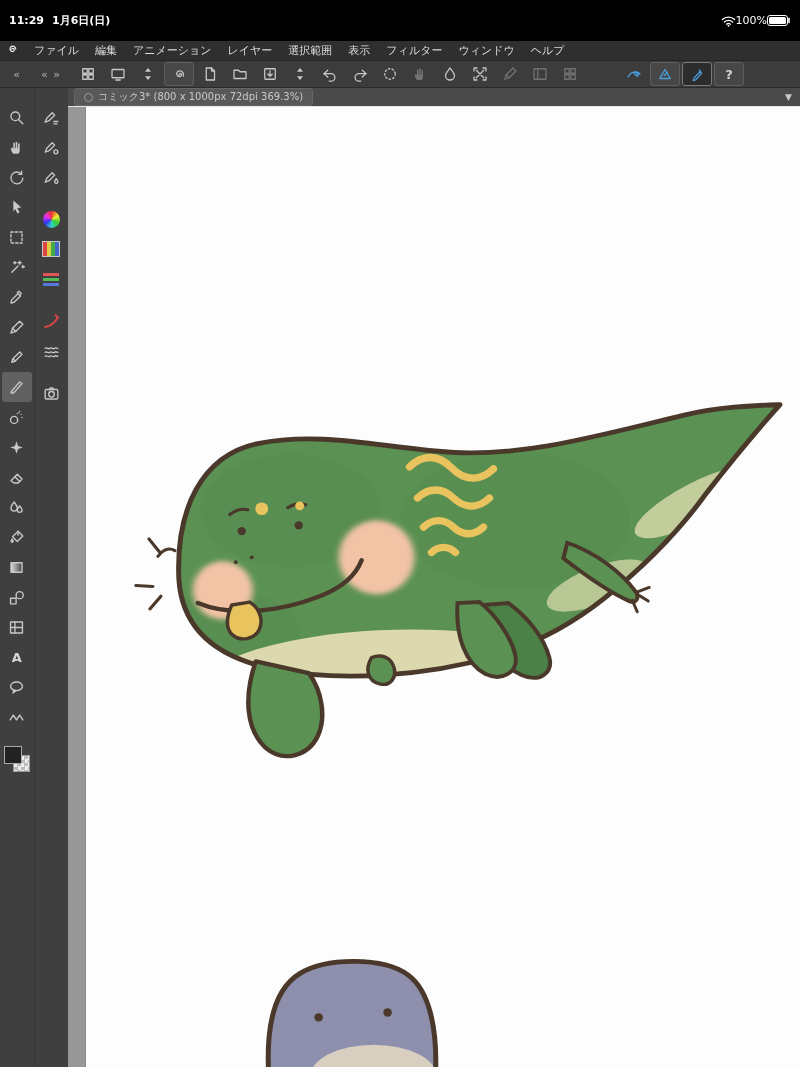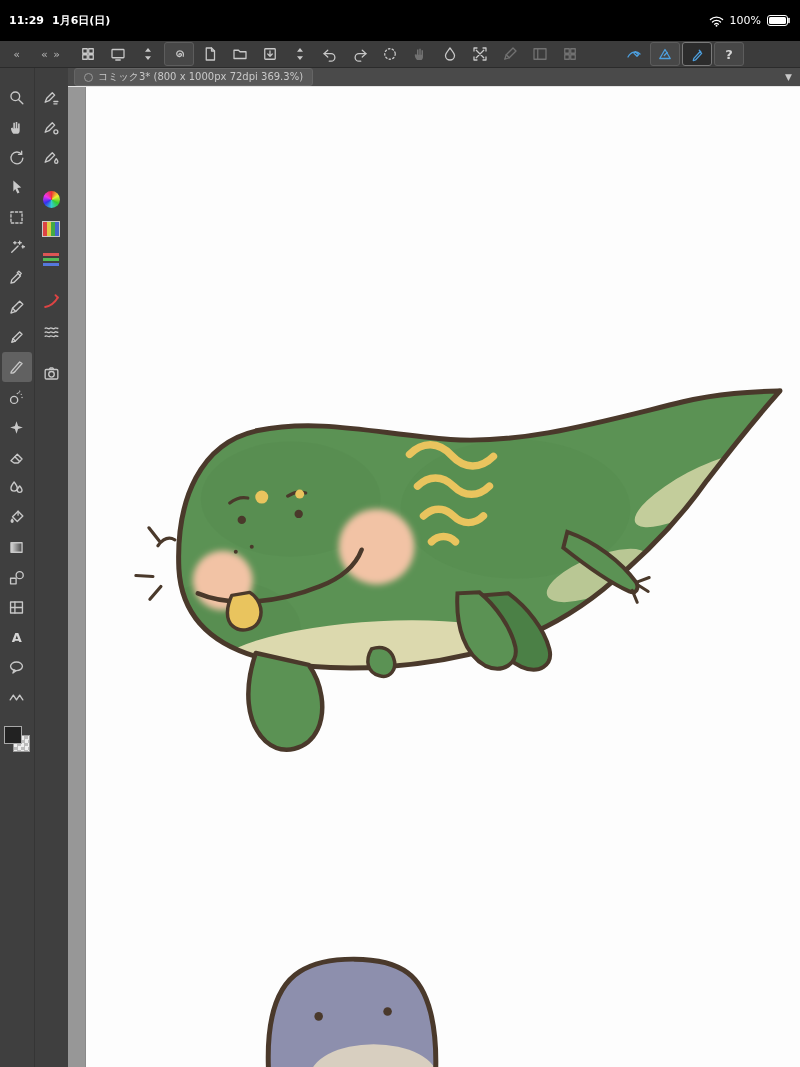--- a/index.html
+++ b/index.html
@@ -3,21 +3,21 @@
 <meta charset="utf-8">
 <style>
   html,body{margin:0;padding:0;background:#1a1a1a;}
   .screen{position:relative;width:800px;height:1067px;margin:0 auto;overflow:hidden;
     font-family:"DejaVu Sans","Liberation Sans",sans-serif;background:#979797;
     display:flex;flex-direction:column;}
   
   .status-bar{height:17px;background:#000;color:#fff;display:flex;align-items:center;
     justify-content:space-between;padding:12px 9px;font-size:11px;flex:none;}
   .status-left{display:flex;gap:8px;align-items:center;font-weight:bold;}
-  .status-right{display:flex;gap:6px;align-items:center;}
+  .status-right{display:flex;align-items:center;}
   
   .menu-bar{height:19px;background:#2f2f2f;color:#ddd;display:flex;align-items:center;
     font-size:11px;flex:none;border-bottom:1px solid #242424;}
   .logo{width:26px;display:flex;justify-content:center;align-items:center;}
   .menu-item{padding:0 8px;cursor:default;white-space:nowrap;}
   
   .toolbar{height:26px;background:#3c3c3c;display:flex;align-items:center;flex:none;
     border-bottom:1px solid #2b2b2b;}
   .collapse{width:34px;text-align:center;color:#b5b5b5;font-size:11px;flex:none;letter-spacing:1px;}
   .tb-buttons{display:flex;align-items:center;margin-left:6px;gap:2px;}
@@ -249,20 +249,38 @@
       </svg>
       <span>100%</span>
       <svg width="24" height="11" viewBox="0 0 24 11">
         <rect x="0.5" y="0.5" width="20" height="10" rx="2.5" fill="none" stroke="#fff"></rect>
         <rect x="2" y="2" width="17" height="7" rx="1.5" fill="#fff"></rect>
         <path d="M22 3.5v4" stroke="#fff" stroke-width="1.6" stroke-linecap="round"></path>
       </svg>
     </div>
   </div>
 
+  <div class="menu-bar">
+    <span class="logo">
+      <svg width="15" height="15" viewBox="0 0 24 24" style="fill:none;stroke:#eee;stroke-width:2;stroke-linecap:round;">
+        <path d="M15.5 9.5a4.5 4.5 0 1 0-7 3.7c2.2 1.4 5-.2 4.6-2.7-.3-2-3-2.4-3.9-.6"></path>
+      </svg>
+    </span>
+    <span id="menu-items" style="display:flex;">
+        <span class="menu-item">ファイル</span>
+        <span class="menu-item">編集</span>
+        <span class="menu-item">アニメーション</span>
+        <span class="menu-item">レイヤー</span>
+        <span class="menu-item">選択範囲</span>
+        <span class="menu-item">表示</span>
+        <span class="menu-item">フィルター</span>
+        <span class="menu-item">ウィンドウ</span>
+        <span class="menu-item">ヘルプ</span>
+      </span>
+  </div>
 
   <div class="toolbar">
     <span class="collapse">«</span>
     <span class="collapse">« »</span>
     <div class="tb-buttons" id="toolbar-buttons">
         <div class="tb-btn">
           <svg class="icon" viewBox="0 0 24 24">
             <use href="#sym-grid"></use>
           </svg>
         </div>

